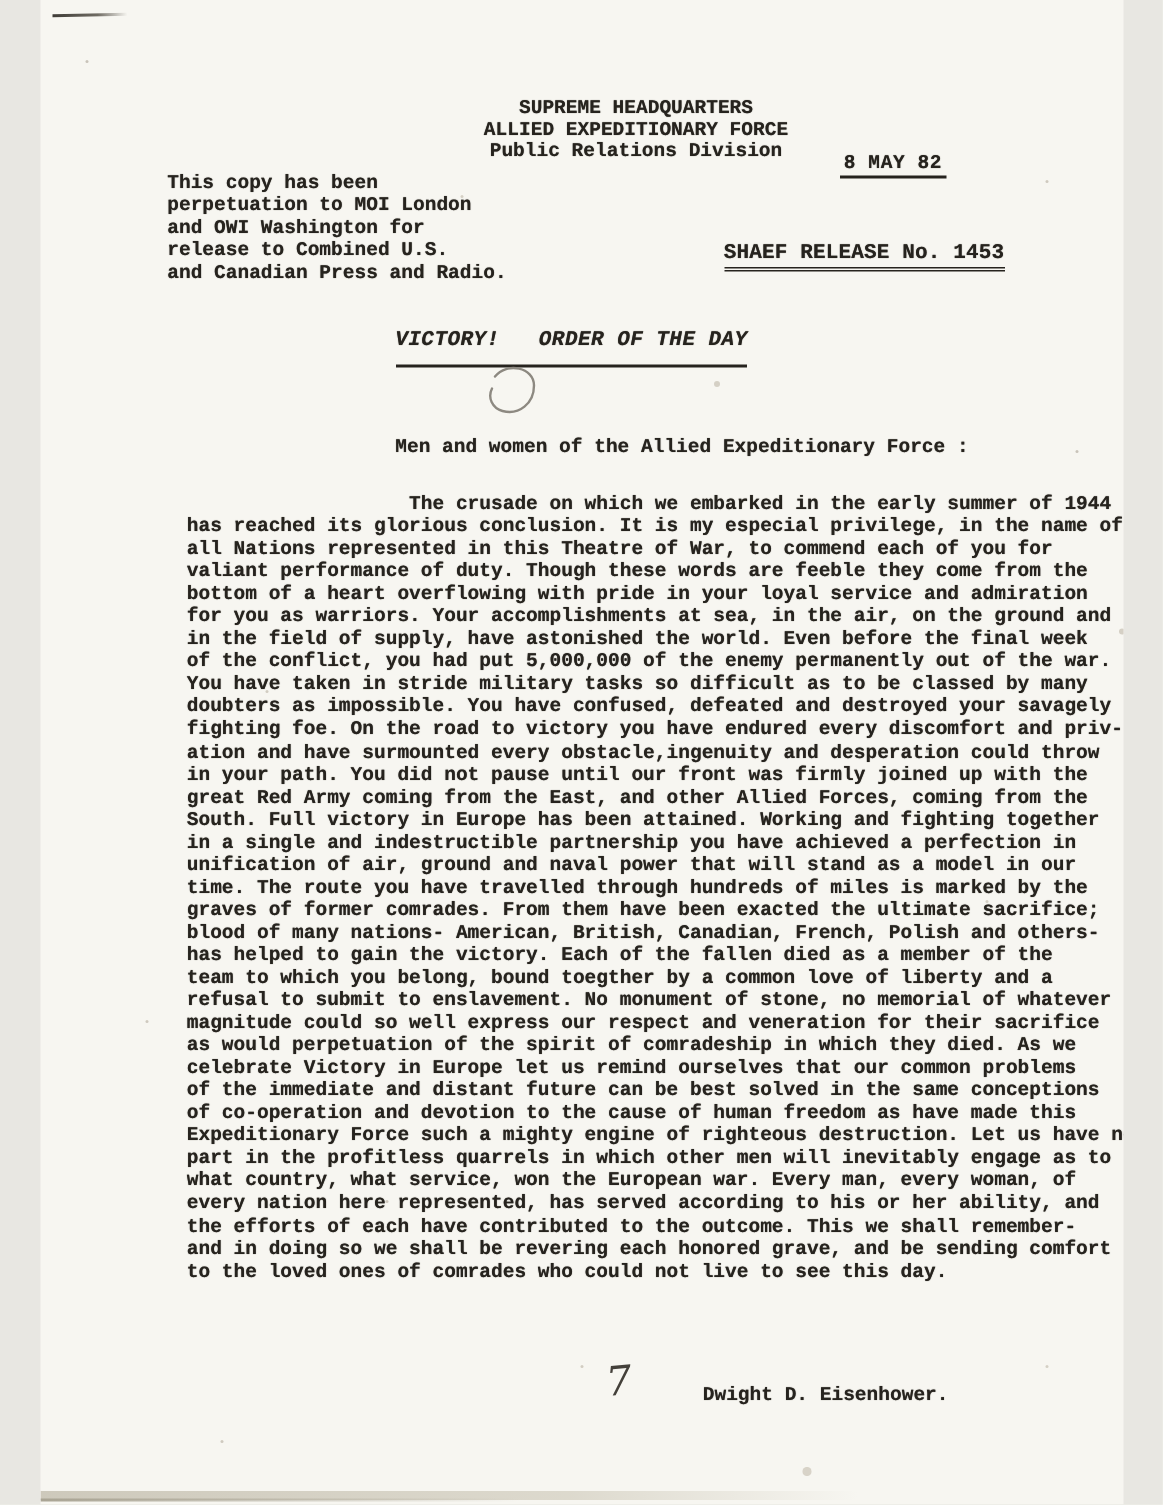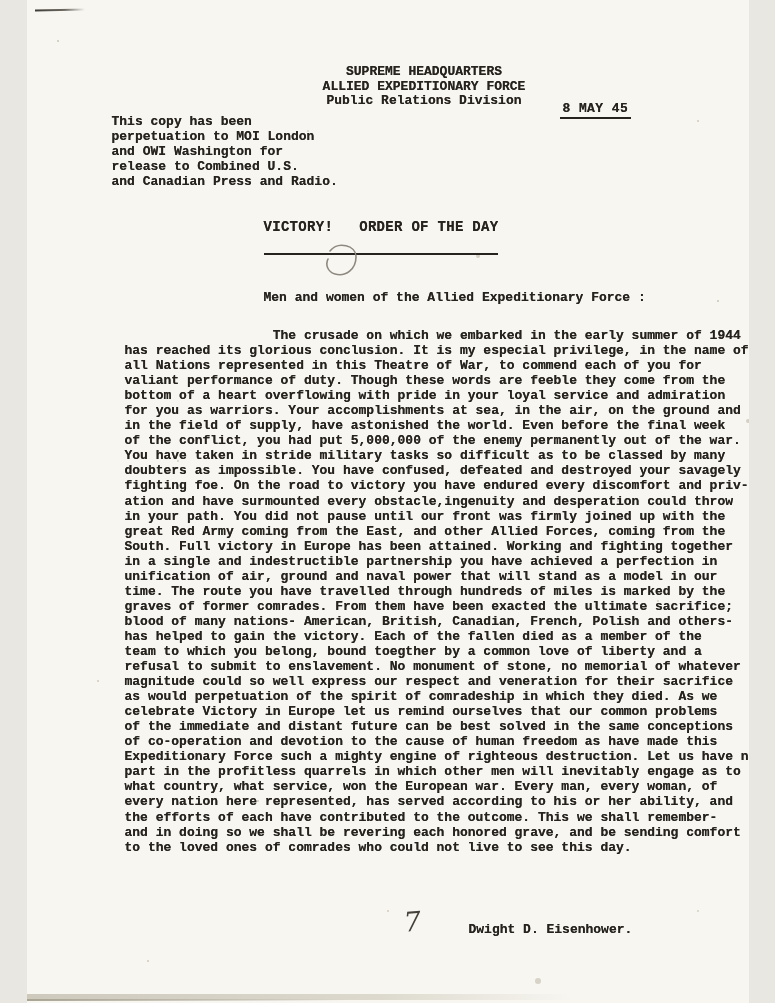--- a/index.html
+++ b/index.html
@@ -41,22 +41,23 @@
   .dist-note { left: 85px; top: 114px; }
   .release-line {
     left: 456px; top: 161px;
     border-bottom: 3px double var(--ink);
     padding-bottom: 1px;
     letter-spacing: 0.1px;
   }
   .doc-title {
     left: 237px; top: 219px;
     border-bottom: 2.5px solid var(--ink);
-    padding-bottom: 18px;
+    padding-bottom: 8px;
     letter-spacing: 0.3px;
+    font-style: italic;
   }
   .salutation { left: 237px; top: 290px; }
   .body-block { left: 98px; top: 328px; width: 650px; line-height: 15.05px; }
   .signature { left: 442px; top: 922px; }
 
   .page-mark {
     position: absolute;
     left: 377px; top: 906px;
     font-family: "DejaVu Serif", serif;
     font-style: italic;
@@ -97,28 +98,29 @@
 
 <div class="page">
 
   <div class="streak-topleft"></div>
   <div class="specks"></div>
 
   <div class="type sz13 hq-block">SUPREME HEADQUARTERS
 ALLIED EXPEDITIONARY FORCE
 Public Relations Division</div>
 
-  <div class="type sz13 date-line">8 MAY 45</div>
+  <div class="type sz13 date-line">8 MAY 82</div>
 
   <div class="type sz13 dist-note">This copy has been
 perpetuation to MOI London
 and OWI Washington for
 release to Combined U.S.
 and Canadian Press and Radio.</div>
 
+  <div class="type sz14 release-line">SHAEF RELEASE No. 1453</div>
 
   <div class="type sz14 doc-title">VICTORY!   ORDER OF THE DAY</div>
 
   <svg class="pen-squiggle" width="48" height="44" viewBox="0 0 48 44">
     <path d="M12,10 C20,0 38,4 38,16 C38,28 28,36 17,33 C10,31 7,24 10,18" fill="none" stroke="#8d8981" stroke-width="1.6" stroke-linecap="round"></path>
   </svg>
 
   <div class="type sz13 salutation">Men and women of the Allied Expeditionary Force :</div>
 
   <div class="type sz13 body-block">                   The crusade on which we embarked in the early summer of 1944

